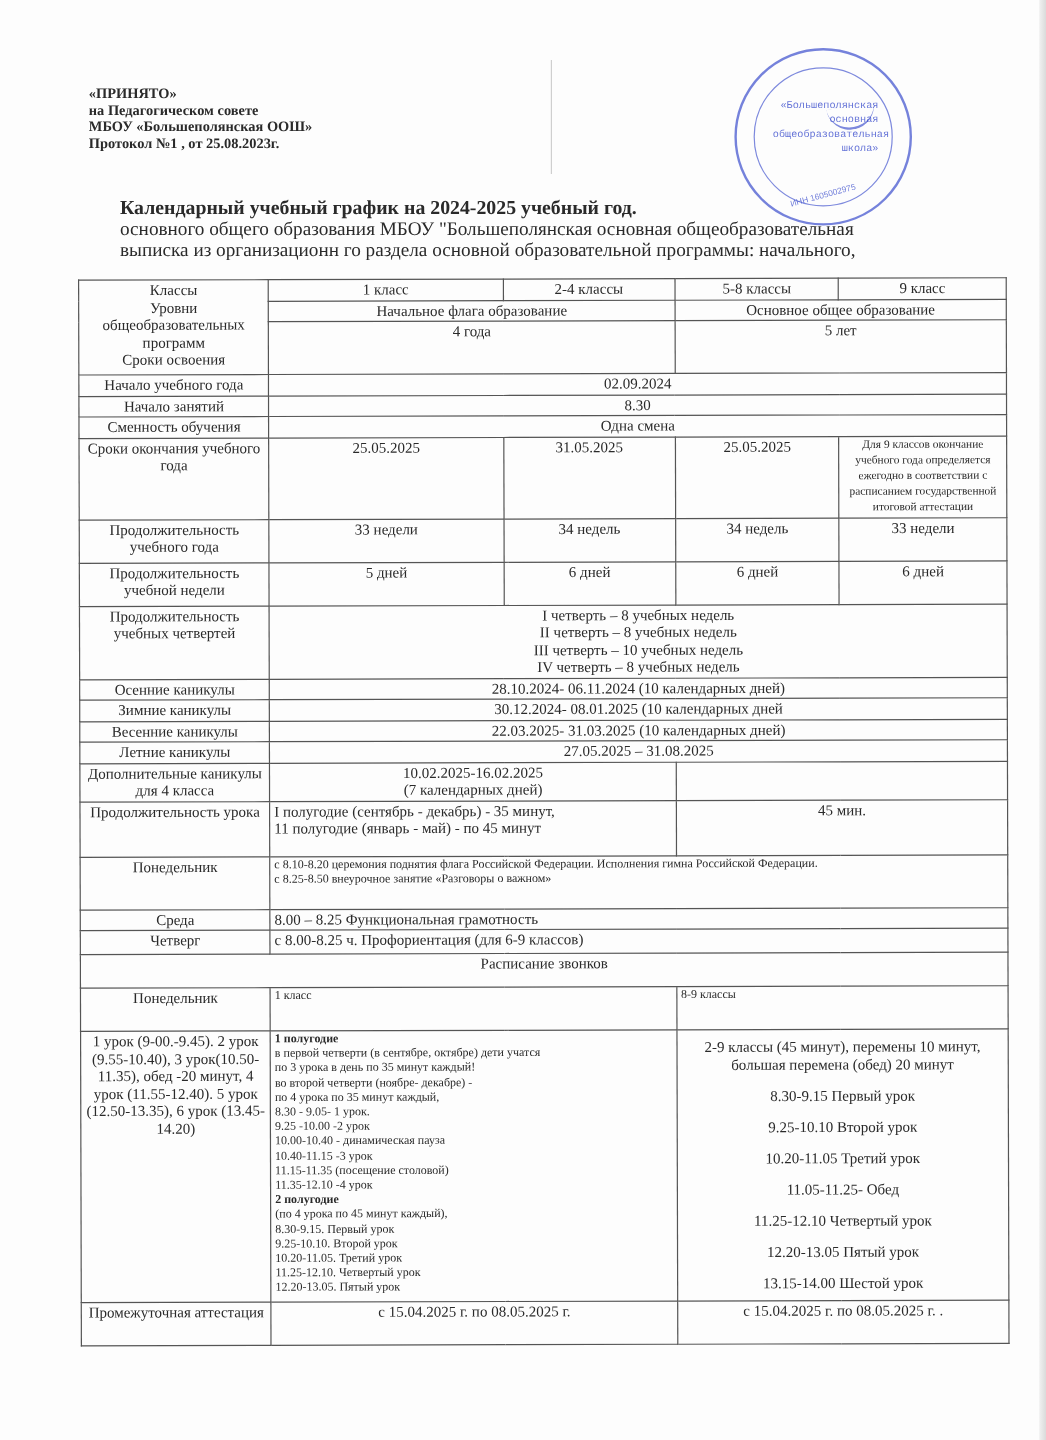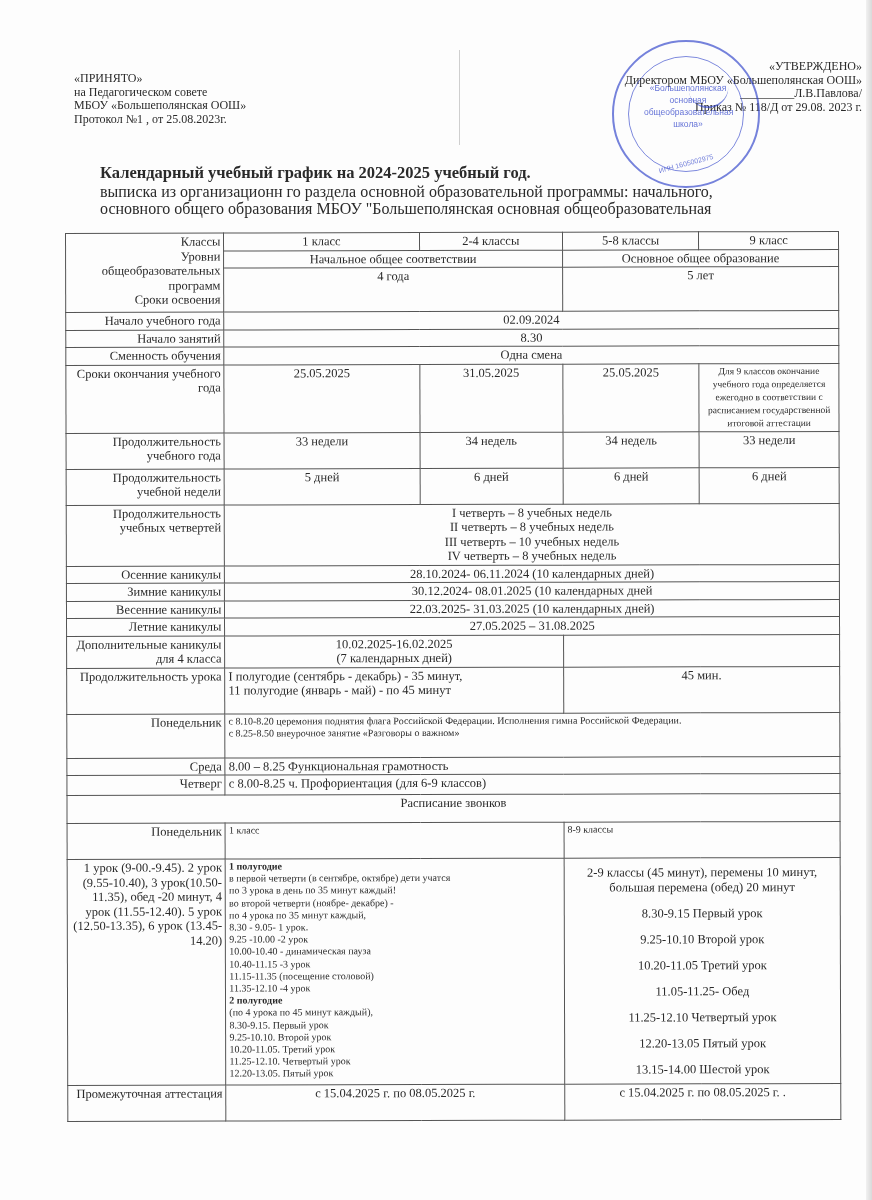--- a/index.html
+++ b/index.html
@@ -3,85 +3,79 @@
 <meta charset="utf-8">
 <style>
   html, body { margin: 0; padding: 0; background: #ffffff; }
   body { width: 872px; height: 1200px; position: relative; overflow: hidden;
          font-family: "Liberation Serif", "DejaVu Serif", serif; color: #2a2a2a; }
   .page { position: absolute; left: 0; top: 0; width: 872px; height: 1200px; background: #fdfdfd; }
   .edge { position: absolute; right: 0; top: 0; width: 6px; height: 1200px;
           background: linear-gradient(to right, #f1f1f1, #d9d9d9); }
   .vline { position: absolute; left: 459px; top: 50px; width: 1px; height: 95px; background: #cfcfcf; }
 
-  .accepted { position: absolute; left: 74px; top: 72px; font-size: 12px; line-height: 13.5px; }
+  .accepted { position: absolute; left: 74px; top: 72px; font-size: 12px; line-height: 13.5px; font-weight: bold; }
   .approved { position: absolute; right: 10px; top: 60px; font-size: 12px; line-height: 13.5px; text-align: right; }
 
   .stamp { position: absolute; left: 612px; top: 40px; width: 148px; height: 148px; border-radius: 50%;
            border: 2px solid rgba(40,60,200,0.75); box-sizing: border-box; opacity: 0.85; }
   .stamp .ring { position: absolute; left: 14px; top: 14px; right: 14px; bottom: 14px; border-radius: 50%;
                  border: 1.5px solid rgba(40,60,200,0.7); }
-  .stamp .inner { position: absolute; left: 30px; top: 40px; width: 88px; text-align: center;
-                  font-size: 8.5px; line-height: 12px; color: rgba(40,60,200,0.85); font-family: Liberation Sans, sans-serif; }
+  .stamp .inner { position: absolute; left: 30px; top: 40px; width: 88px; text-align: right;
+                  font-size: 8.5px; line-height: 12px; color: rgba(40,60,200,0.85); font-family: Liberation Mono, monospace; }
   .stamp .inn { position: absolute; left: 44px; top: 118px; font-size: 7px; color: rgba(40,60,200,0.8);
                 font-family: "Liberation Sans", sans-serif; transform: rotate(-15deg); }
   .sign { position: absolute; left: 690px; top: 88px; width: 40px; height: 18px; border-bottom: 2px solid rgba(40,60,200,0.6);
           border-radius: 0 0 20px 20px; transform: rotate(-10deg); }
 
   .title-block { position: absolute; left: 100px; top: 163px; width: 700px; text-align: left; }
   .title-main { font-weight: bold; font-size: 16.5px; line-height: 20px; }
   .title-sub { font-size: 16px; line-height: 17px; }
 
   table.cal { position: absolute; left: 65px; top: 233px; width: 774px; border-collapse: collapse;
               font-size: 12.5px; line-height: 14.5px; transform: rotate(-0.15deg); transform-origin: left top; }
   table.cal td { border: 1px solid #555; padding: 1px 3px; vertical-align: top; }
-  table.cal td.lab { width: 152px; text-align: right; }
+  table.cal td.lab { width: 152px; text-align: center; }
   .c { text-align: center; }
   .small { font-size: 9.5px; line-height: 13px; margin-top: 28px; }
   .tiny { font-size: 10px; line-height: 12.2px; }
   .b { font-weight: bold; }
   .bell-list div { line-height: 26px; font-size: 12.5px; }
 </style>
 </head>
 <body>
 
 <div class="page">
   <div class="edge"></div>
   <div class="vline"></div>
 
   <div class="accepted">
     <div>«ПРИНЯТО»</div>
     <div>на  Педагогическом совете</div>
     <div>МБОУ «Большеполянская ООШ»</div>
     <div>Протокол №1 , от 25.08.2023г.</div>
   </div>
 
-  <div class="approved">
-    <div>«УТВЕРЖДЕНО»</div>
-    <div>Директором МБОУ  «Большеполянская ООШ»</div>
-    <div>_________Л.В.Павлова/</div>
-    <div>Приказ № 118/Д от 29.08. 2023 г.</div>
-  </div>
 
   <div class="stamp">
     <div class="ring"></div>
     <div class="inner">
       <div>«Большеполянская</div>
       <div>основная</div>
       <div>общеобразовательная</div>
       <div>школа»</div>
     </div>
     <div class="inn">ИНН 1605002975</div>
   </div>
   <div class="sign"></div>
 
   <div class="title-block">
     <div class="title-main">Календарный учебный график на 2024-2025 учебный год.</div>
+    <div class="title-sub">основного общего образования МБОУ "Большеполянская  основная общеобразовательная</div>
     <div class="title-sub">выписка из организационн  го раздела основной образовательной программы: начального,</div>
-    <div class="title-sub">основного общего образования МБОУ "Большеполянская  основная общеобразовательная</div>
   </div>
 
   <table class="cal">
     <colgroup>
       <col style="width:152px">
         <col style="width:198px">
         <col style="width:145px">
         <col style="width:138px">
         <col style="width:141px">
     </colgroup>
@@ -93,21 +87,21 @@
         <div>общеобразовательных</div>
         <div>программ</div>
         <div> Сроки освоения</div>
       </td>
       <td class="c">1 класс</td>
       <td class="c">2-4 классы</td>
       <td class="c">5-8 классы</td>
       <td class="c">9 класс</td>
     </tr>
     <tr>
-      <td class="c" colspan="2">Начальное общее соответствии</td>
+      <td class="c" colspan="2">Начальное флага образование</td>
       <td class="c" colspan="2">Основное общее образование</td>
     </tr>
     <tr style="height:44px">
       <td class="c" colspan="2">4 года</td>
       <td class="c" colspan="2">5 лет</td>
     </tr>
     <tr>
       <td class="lab">Начало учебного года</td>
       <td class="c" colspan="4">02.09.2024</td>
     </tr>

